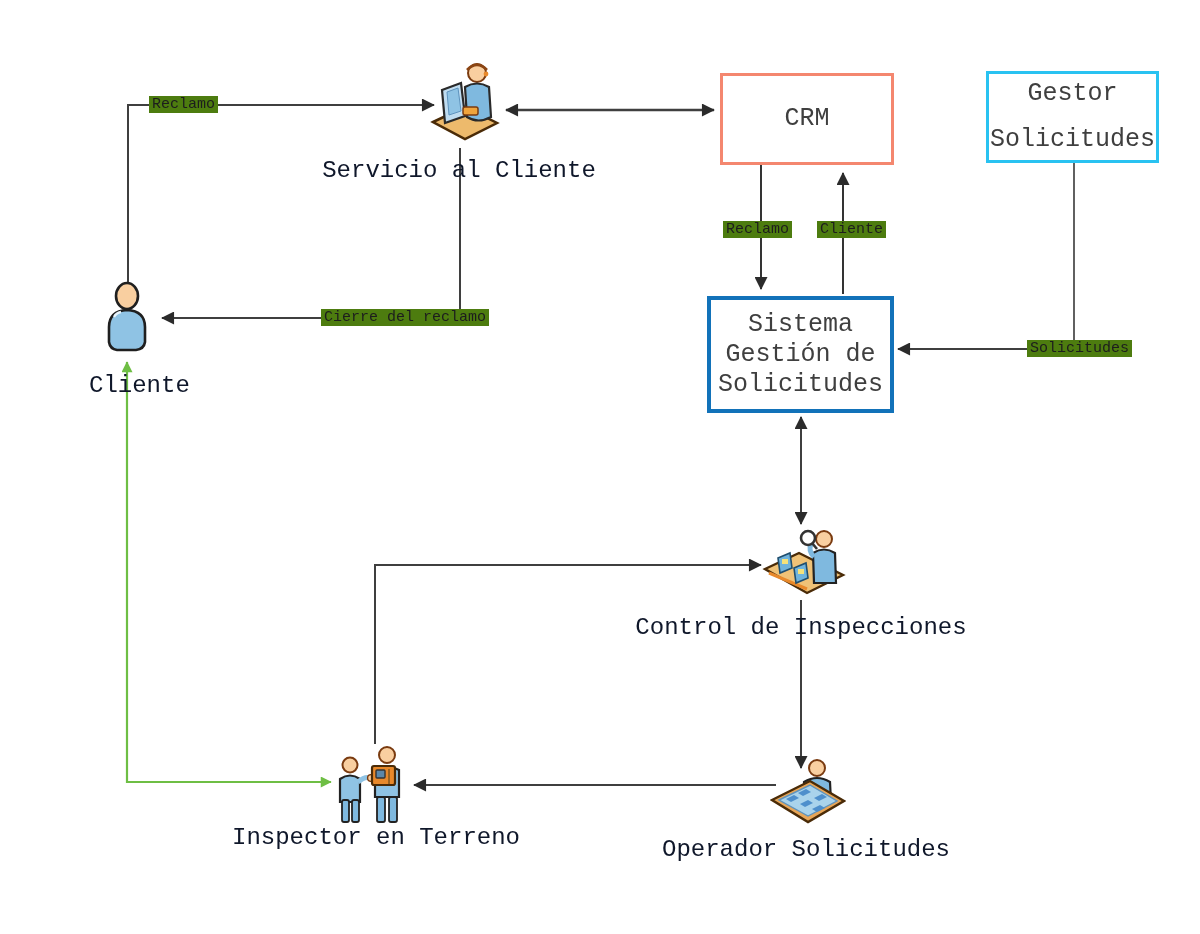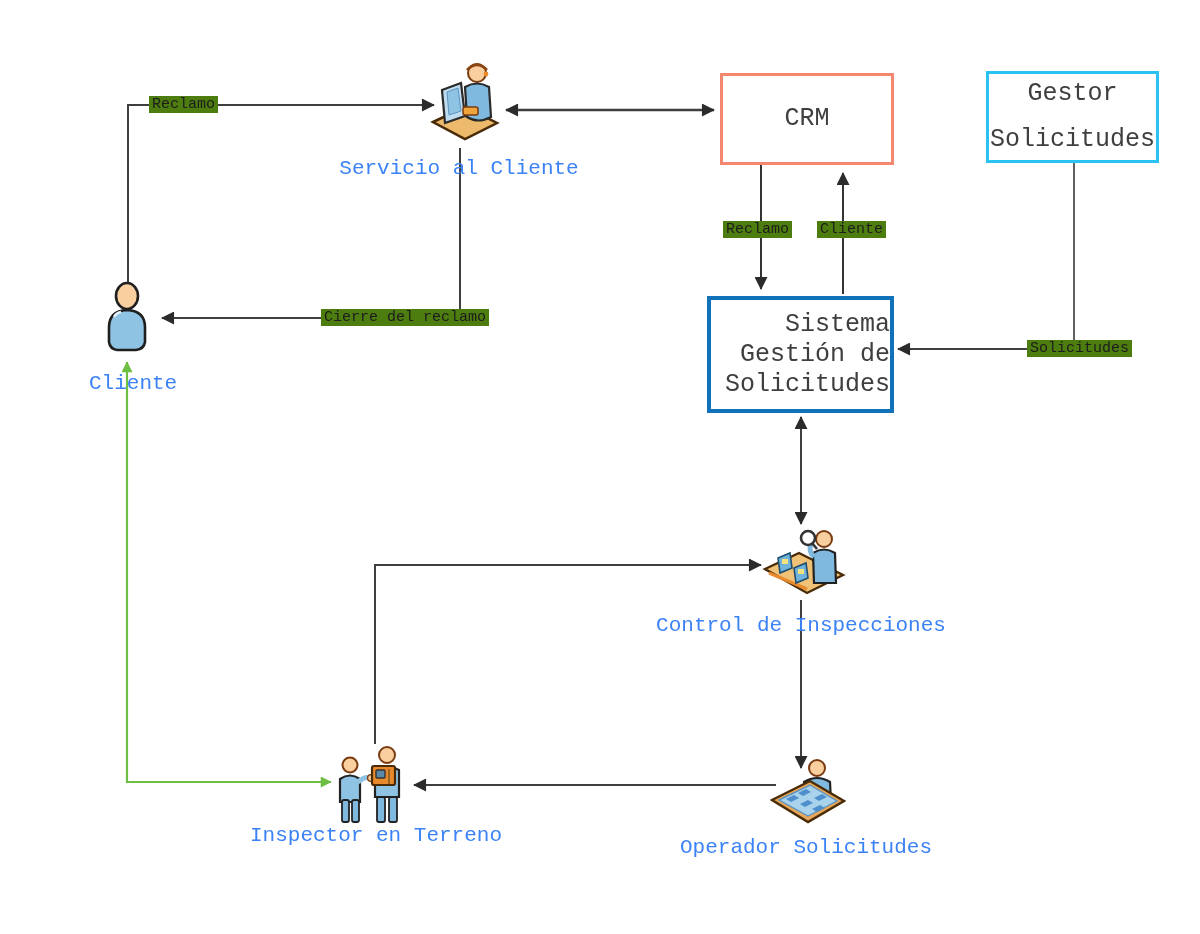--- a/index.html
+++ b/index.html
@@ -5,23 +5,23 @@
   html,body{margin:0;padding:0;background:#fff;}
   .canvas{position:relative;width:1200px;height:934px;background:#ffffff;overflow:hidden;
           font-family:Liberation Mono, monospace;margin-left:28px;}
   svg.wires{position:absolute;left:0;top:0;z-index:1;}
   .icon{position:absolute;z-index:2;}
   .box{position:absolute;z-index:2;background:#fff;display:flex;flex-direction:column;
        align-items:center;justify-content:center;text-align:center;color:#3F3F3F;
        font-size:25px;line-height:30px;}
   .box-crm{left:692px;top:73px;width:168px;height:86px;border:3px solid #F4876F;}
   .box-gestor{left:958px;top:71px;width:167px;height:86px;border:3px solid #29C2F1;gap:16px;}
-  .box-sistema{left:679px;top:296px;width:179px;height:109px;border:4px solid #1272B9;align-items:flex-end;}
+  .box-sistema{left:679px;top:296px;width:179px;height:109px;border:4px solid #1272B9;}
   .box .bl{display:block;}
-  .nlbl{position:absolute;z-index:3;color:#3b82f6;font-size:21px;white-space:nowrap;}
+  .nlbl{position:absolute;z-index:3;color:#0f172a;font-size:24px;white-space:nowrap;}
   .elbl{position:absolute;z-index:3;background:#4d7c0f;color:#1d1d1d;font-size:15px;
         padding:0 3px;white-space:nowrap;}
   .ctr{transform:translateX(-50%);}
 </style>
 </head>
 <body>
 
 <div class="canvas">
 
   <svg class="wires" width="1200" height="934" viewBox="0 0 1200 934">

